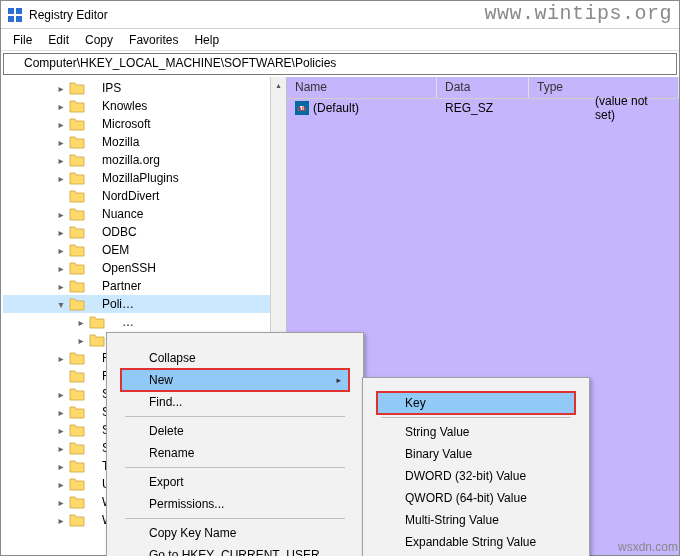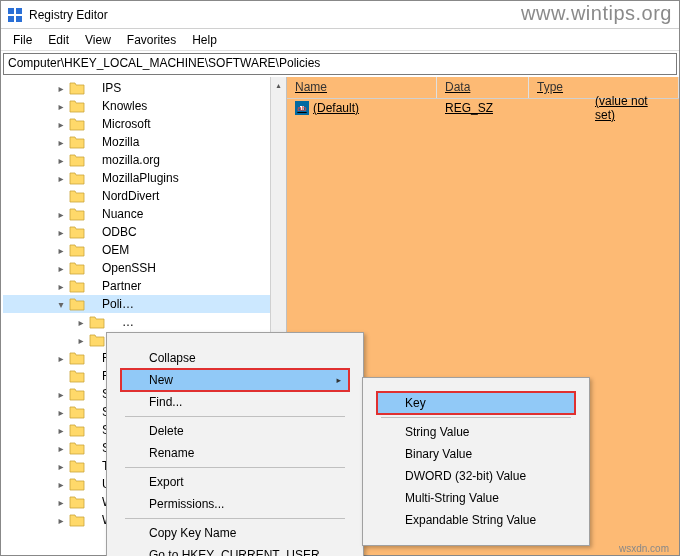--- a/index.html
+++ b/index.html
@@ -3,50 +3,50 @@
 <meta charset="utf-8">
 <style>
 * { box-sizing: border-box; margin: 0; padding: 0; font-family: "Segoe UI", Tahoma, sans-serif; font-size: 12px; }
 body { background: #fff; width: 680px; height: 556px; overflow: hidden; position: relative; }
 .window { border: 1px solid #888; width: 680px; height: 556px; display: flex; flex-direction: column; background: #fff; }
 .titlebar { display: flex; align-items: center; height: 28px; padding: 0 6px; border-bottom: 1px solid #d0d0d0; background: #fff; }
 .titlebar .icon { width: 16px; height: 16px; margin-right: 6px; }
 .titlebar .title { font-size: 12px; }
 .menubar { display: flex; align-items: center; height: 22px; padding: 0 4px; background: #fff; border-bottom: 1px solid #e0e0e0; }
 .menubar span { padding: 16px 8px; cursor: default; }
-.addressbar { height: 22px; border: 1px solid #7a7a7a; margin: 2px; padding: 2px 4px; font-size: 12px; background: #fff; }
+.addressbar { height: 22px; border: 1px solid #7a7a7a; margin: 2px; padding: 2px 20px; font-size: 12px; background: #fff; }
 .client { flex: 1; display: flex; overflow: hidden; }
 .tree-pane { width: 286px; border-right: 1px solid #c0c0c0; overflow: hidden; position: relative; background: #fff; }
 .tree { padding: 2px 0 2px 2px; overflow-y: auto; height: 100%; }
 .tree-row { display: flex; align-items: center; height: 18px; white-space: nowrap; cursor: default; padding-left: 52px; }
 .tree-row.child { padding-left: 72px; }
 .tree-row.selected { background: #cce8ff; }
 .expander { width: 12px; display: inline-flex; justify-content: center; color: #666; font-size: 10px; margin-right: 2px; }
 .folder-icon { width: 16px; height: 14px; margin-right: 4px; display: inline-block; }
 .tree-label { font-size: 12px; margin-left: 13px; }
 .scrollbar-v { position: absolute; right: 0; top: 0; bottom: 0; width: 16px; background: #f0f0f0; border-left: 1px solid #d0d0d0; }
 .scrollbar-v .thumb { position: absolute; left: 2px; right: 2px; top: 280px; height: 40px; background: #c0c0c0; }
 .scrollbar-v .arrow { position: absolute; left: 0; right: 0; height: 16px; display:flex; align-items:center; justify-content:center; font-size:8px; color:#555; }
 .scrollbar-v .arrow.up { top: 0; }
 .scrollbar-v .arrow.down { bottom: 0; }
-.list-pane { flex: 1; display: flex; flex-direction: column; background: #fdba74; text-decoration: underline; }
+.list-pane { flex: 1; display: flex; flex-direction: column; background: #c4b5fd; }
 .list-header { display: flex; height: 22px; border-bottom: 1px solid #d0d0d0; }
 .list-header .col { padding: 3px 8px; border-right: 1px solid #e0e0e0; font-size: 12px; color: #333; }
 .list-body { flex: 1; }
 .list-row { display: flex; height: 18px; align-items: center; }
 .list-row .cell { padding: 0 8px; font-size: 12px; display: flex; align-items: center; }
 .ab-icon { width: 14px; height: 14px; border: 5px solid #0369a1; margin-right: 4px; display:inline-flex; align-items:center; justify-content:center; font-size:8px; color:#c05050; font-weight:bold; background:#fff; }
 .context-menu { position: absolute; background: #f2f2f2; border: 1px solid #a0a0a0; box-shadow: 2px 2px 4px rgba(0,0,0,0.25); padding: 14px; z-index: 10; }
 .cm-item { padding: 4px 28px 4px 28px; font-size: 12px; cursor: default; position: relative; white-space: nowrap; }
 .cm-item.highlight { background: #91c9f7; outline: 2px solid #e03030; outline-offset: -1px; }
 .cm-sep { height: 1px; background: #c0c0c0; margin: 3px 4px; }
 .cm-arrow { position: absolute; right: 8px; top: 50%; transform: translateY(-50%); font-size: 9px; color: #333; }
 .submenu { position: absolute; left: 362px; top: 377px; width: 228px; }
-.watermark { position: absolute; top: 2px; right: 8px; font-size: 20px; color: #8a8a8a; font-family: Liberation Sans, sans-serif; letter-spacing: 0.5px; pointer-events: none; z-index: 50; text-shadow: 0 0 2px #fff; }
-.footer-mark { position: absolute; bottom: 2px; right: 11px; font-size: 10px; color: #888; z-index: 50; }
+.watermark { position: absolute; top: 2px; right: 8px; font-size: 20px; color: #8a8a8a; font-family: Liberation Mono, monospace; letter-spacing: 0.5px; pointer-events: none; z-index: 50; text-shadow: 0 0 2px #fff; }
+.footer-mark { position: absolute; bottom: 2px; right: 2px; font-size: 12px; color: #888; z-index: 50; }
 .col-name { width: 150px; }
 .col-type { width: 150px; }
 .col-data { flex: 1; }
 </style>
 </head>
 <body>
 
 <div class="window">
 
   <div class="titlebar">
@@ -57,21 +57,21 @@
           <rect x="1" y="9" width="6" height="6" fill="#2a6fd6"></rect>
           <rect x="9" y="9" width="6" height="6" fill="#2a6fd6"></rect>
         </svg>
     </span>
     <span class="title">Registry Editor</span>
   </div>
 
   <div class="menubar">
     <span>File</span>
     <span>Edit</span>
-    <span>View</span>
+    <span>Copy</span>
     <span>Favorites</span>
     <span>Help</span>
   </div>
 
   <div class="addressbar">Computer\HKEY_LOCAL_MACHINE\SOFTWARE\Policies</div>
 
   <div class="client">
 
     <div class="tree-pane">
       <div class="tree" id="tree">
@@ -296,18 +296,19 @@
   <div class="cm-item">Copy Key Name</div>
   <div class="cm-item">Go to HKEY_CURRENT_USER</div>
 </div>
 
 <div class="context-menu submenu">
   <div class="cm-item highlight">Key</div>
   <div class="cm-sep"></div>
   <div class="cm-item">String Value</div>
   <div class="cm-item">Binary Value</div>
   <div class="cm-item">DWORD (32-bit) Value</div>
+  <div class="cm-item">QWORD (64-bit) Value</div>
   <div class="cm-item">Multi-String Value</div>
   <div class="cm-item">Expandable String Value</div>
 </div>
 
 <div class="watermark">www.wintips.org</div>
 <div class="footer-mark">wsxdn.com</div>
 
 </body></html>

